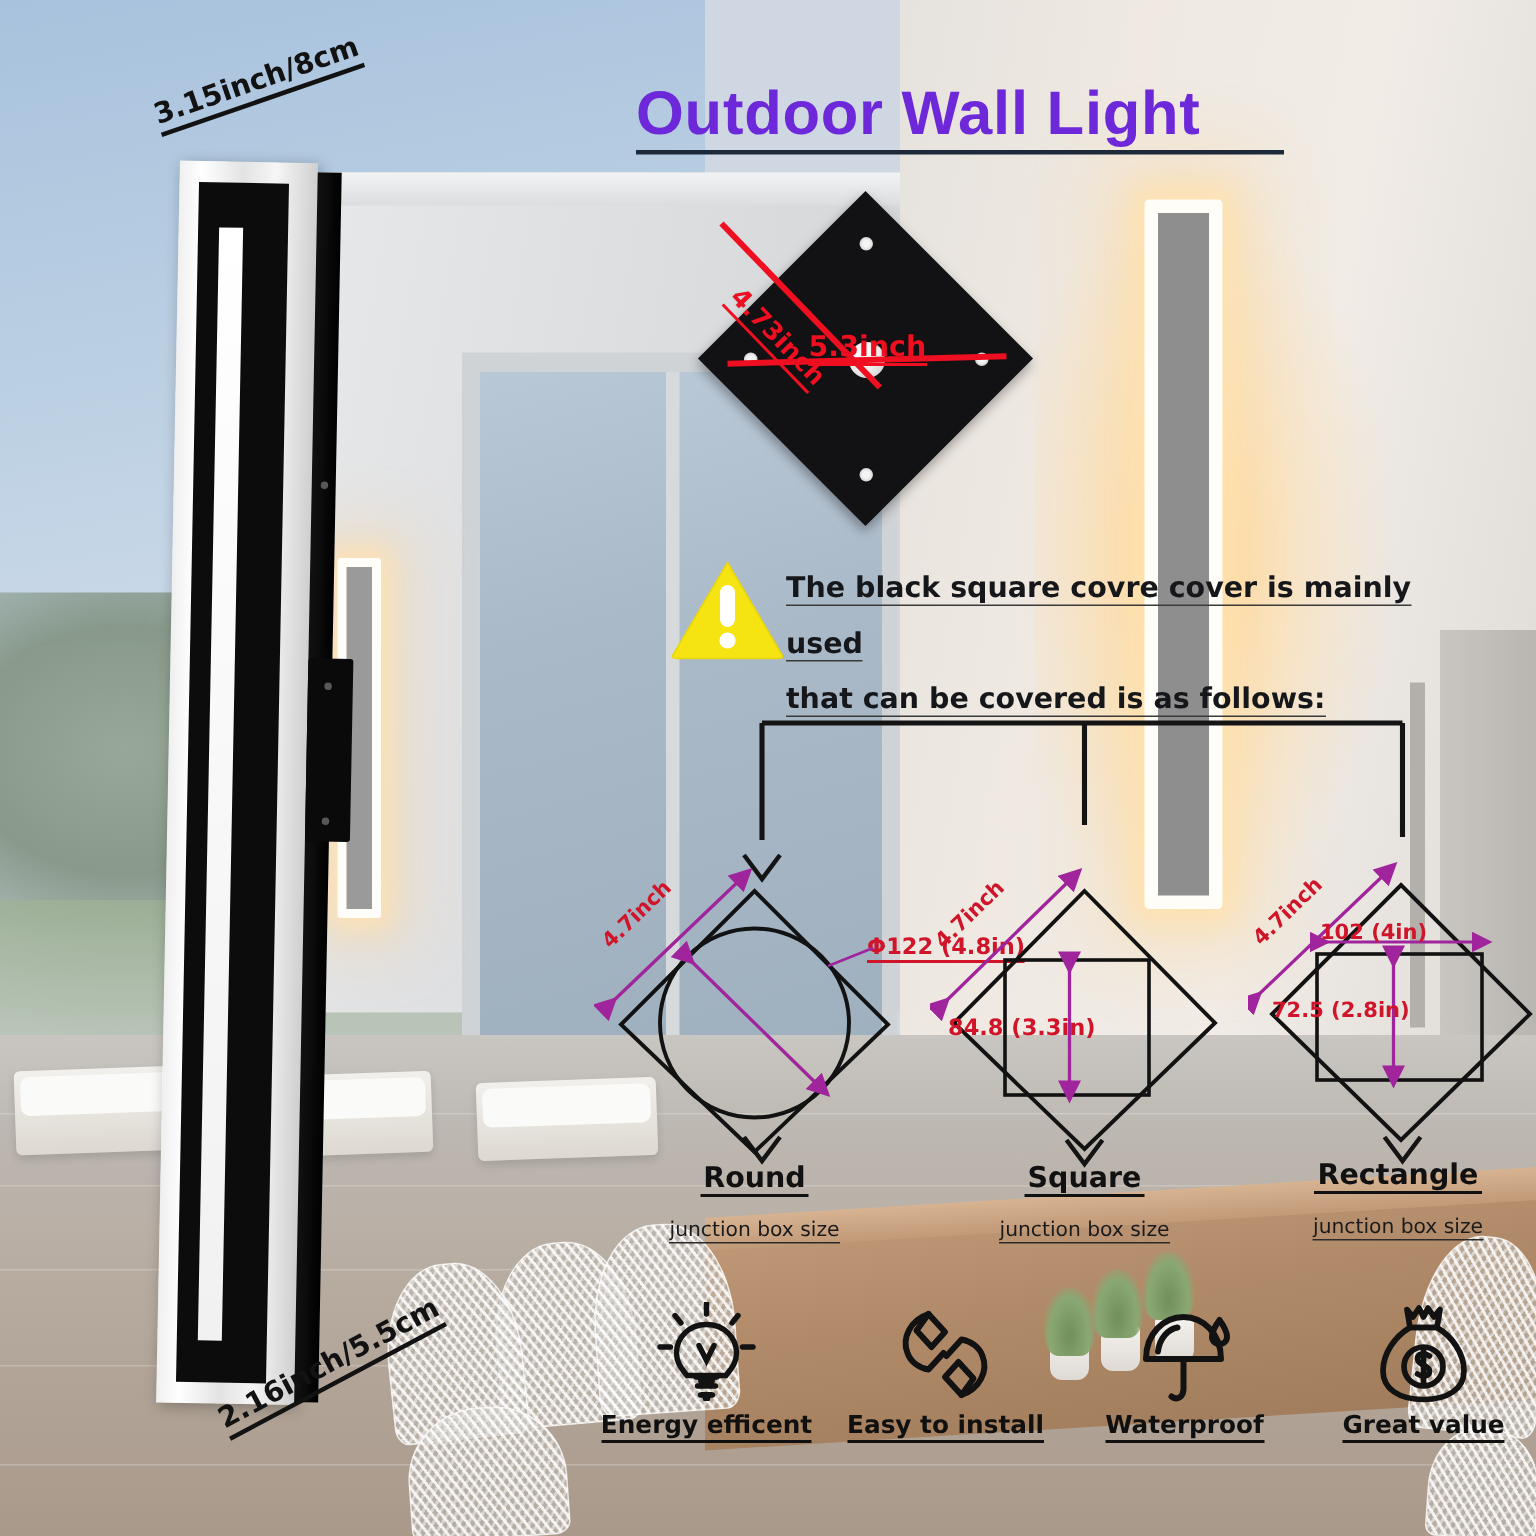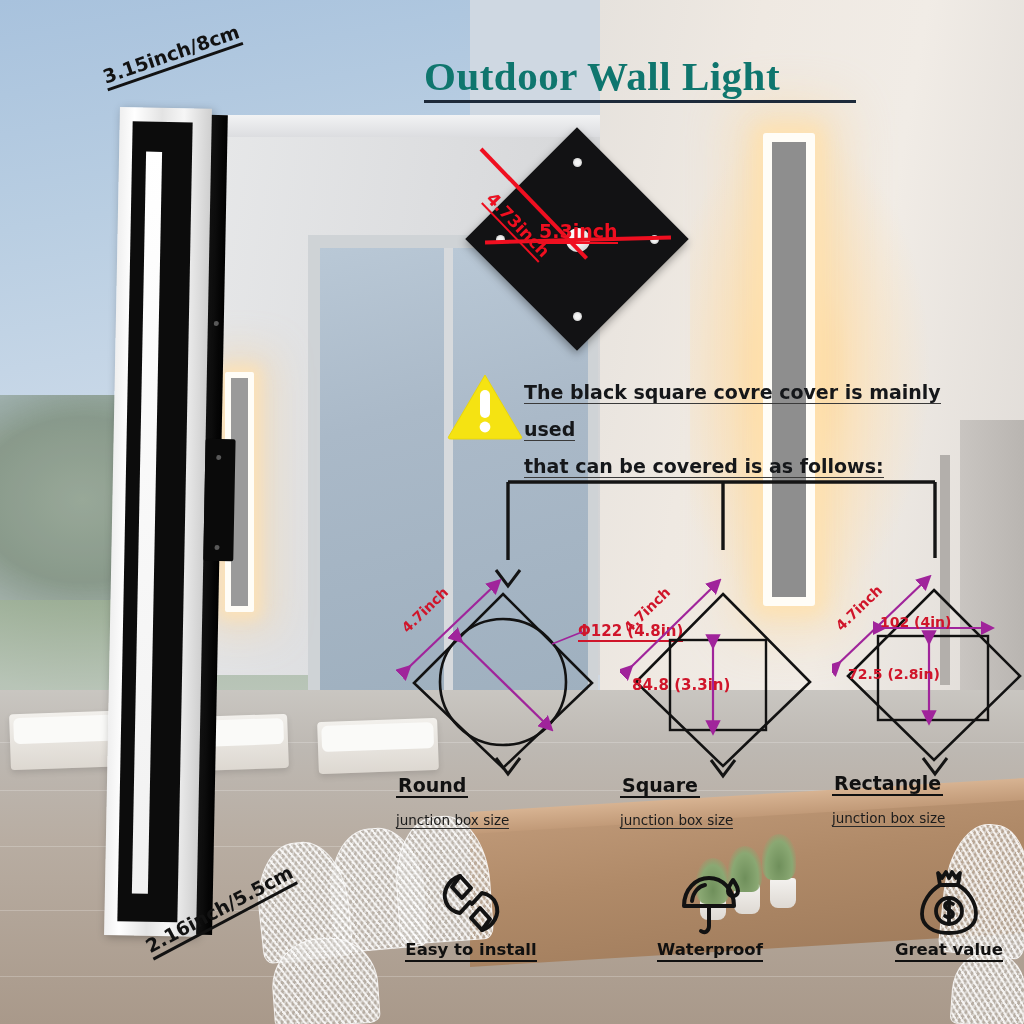--- a/index.html
+++ b/index.html
@@ -75,22 +75,22 @@
        background:linear-gradient(90deg,#1a1a1a,#000);}
   .p-bracket{position:absolute;left:92px;top:330px;width:30px;height:122px;background:#0a0a0a;border-radius:2px;}
   .p-screw{position:absolute;width:5px;height:5px;border-radius:50%;background:#585858;}
 
   
   .dimlabel{position:absolute;color:#121212;font-weight:bold;white-space:nowrap;
        font-family:"DejaVu Sans", sans-serif;}
   .dimlabel .ul{display:block;border-bottom:3px solid #121212;padding-bottom:1px;}
 
   
-  .title{position:absolute;left:424px;top:52px;font-size:41px;font-weight:bold;color:#0f766e;
-       letter-spacing:.5px;font-family:Liberation Serif, serif;}
+  .title{position:absolute;left:424px;top:52px;font-size:41px;font-weight:bold;color:#6d28d9;
+       letter-spacing:.5px;font-family:Liberation Sans, sans-serif;}
   .title-ul{position:absolute;left:424px;top:100px;width:432px;height:3px;background:#1d2a3a;}
 
   
   .plate{position:absolute;left:470px;top:132px;width:214px;height:214px;}
   .plate-d{position:absolute;left:28px;top:28px;width:158px;height:158px;background:#121214;
        transform:rotate(45deg);box-shadow:2px 3px 8px rgba(0,0,0,.35);}
   .hole{position:absolute;width:9px;height:9px;border-radius:50%;
        background:radial-gradient(circle,#f4f4f4 35%,#b9b9b9 100%);}
   .centerhole{position:absolute;left:96px;top:96px;width:24px;height:24px;border-radius:50%;
        background:radial-gradient(circle at 40% 35%,#fdfdfd 30%,#c3c3c3 100%);}
@@ -103,21 +103,21 @@
   .warn{position:absolute;left:447px;top:372px;width:76px;height:68px;}
   .para{position:absolute;left:524px;top:374px;width:430px;color:#15171a;font-size:19px;
        font-weight:bold;line-height:37px;font-family:"DejaVu Sans", sans-serif;}
   .para span{border-bottom:1.5px solid #3a3a3a;}
 
   
   .bracket{position:absolute;left:0;top:0;width:1024px;height:1024px;pointer-events:none;}
 
   
   .jb{position:absolute;}
-  .jbcap{position:absolute;text-align:left;width:100%;}
+  .jbcap{position:absolute;text-align:center;width:100%;}
   .jbcap .big{font-size:19px;font-weight:bold;color:#111;font-family:"DejaVu Sans", sans-serif;
        border-bottom:2px solid #111;display:inline-block;padding:0 2px;}
   .jbcap .small{font-size:13.5px;color:#1b1b1b;font-family:"DejaVu Sans", sans-serif;
        border-bottom:1px solid #2a2a2a;display:inline-block;margin-top:14px;}
   .mgtext{position:absolute;color:#d0152a;font-weight:bold;font-size:14px;white-space:nowrap;
        font-family:"DejaVu Sans", sans-serif;}
 
   
   .features{position:absolute;left:396px;top:866px;width:628px;height:140px;
        display:flex;justify-content:space-between;align-items:flex-start;}
@@ -298,20 +298,41 @@
     <div class="mgtext" style="left:48px;top:44px;font-size:14px;">102 (4in)</div>
     <div class="mgtext" style="left:16px;top:96px;font-size:14px;">72.5 (2.8in)</div>
     <div class="jbcap" style="top:202px;">
       <div><span class="big">Rectangle</span></div>
       <div><span class="small">junction box size</span></div>
     </div>
   </div>
 
   <div class="features">
 
+    <div class="feat">
+      <div class="ficon">
+        <svg width="66" height="70" viewBox="0 0 66 70">
+          <g fill="none" stroke="#121212" stroke-width="3.6" stroke-linecap="round">
+            <path d="M33 15 C21 15 13 24 13 34 C13 41 17 45 20 49 L46 49 C49 45 53 41 53 34 C53 24 45 15 33 15 Z"></path>
+            <path d="M33 1 L33 8"></path>
+              <path d="M12 9 L16 14"></path>
+              <path d="M54 9 L50 14"></path>
+            <path d="M2 30 L9 30"></path>
+              <path d="M64 30 L57 30"></path>
+            <path d="M26 50 L40 50"></path>
+              <path d="M27 56 L39 56"></path>
+              <path d="M29 62 L37 62"></path>
+            <path d="M28 29 L33 39 L38 29"></path>
+          </g>
+          <path d="M27 50 L39 50 L38 56 L28 56 Z" fill="#121212"></path>
+          <path d="M29 60 L37 60 L35 66 L31 66 Z" fill="#121212"></path>
+        </svg>
+      </div>
+      <div class="flabel">Energy efficent</div>
+    </div>
 
     <div class="feat">
       <div class="ficon">
         <svg width="66" height="70" viewBox="0 0 66 70">
           <g fill="none" stroke="#121212" stroke-width="4" stroke-linecap="round" stroke-linejoin="round">
             <path d="M22 8 C10 12 4 24 8 34 C10 40 16 44 22 45 L32 34"></path>
             <path d="M22 8 L33 20 L24 30 L14 19 Z"></path>
             <path d="M44 62 C56 58 62 46 58 36 C56 30 50 26 44 25 L34 36"></path>
             <path d="M44 62 L33 50 L42 40 L52 51 Z"></path>
           </g>

